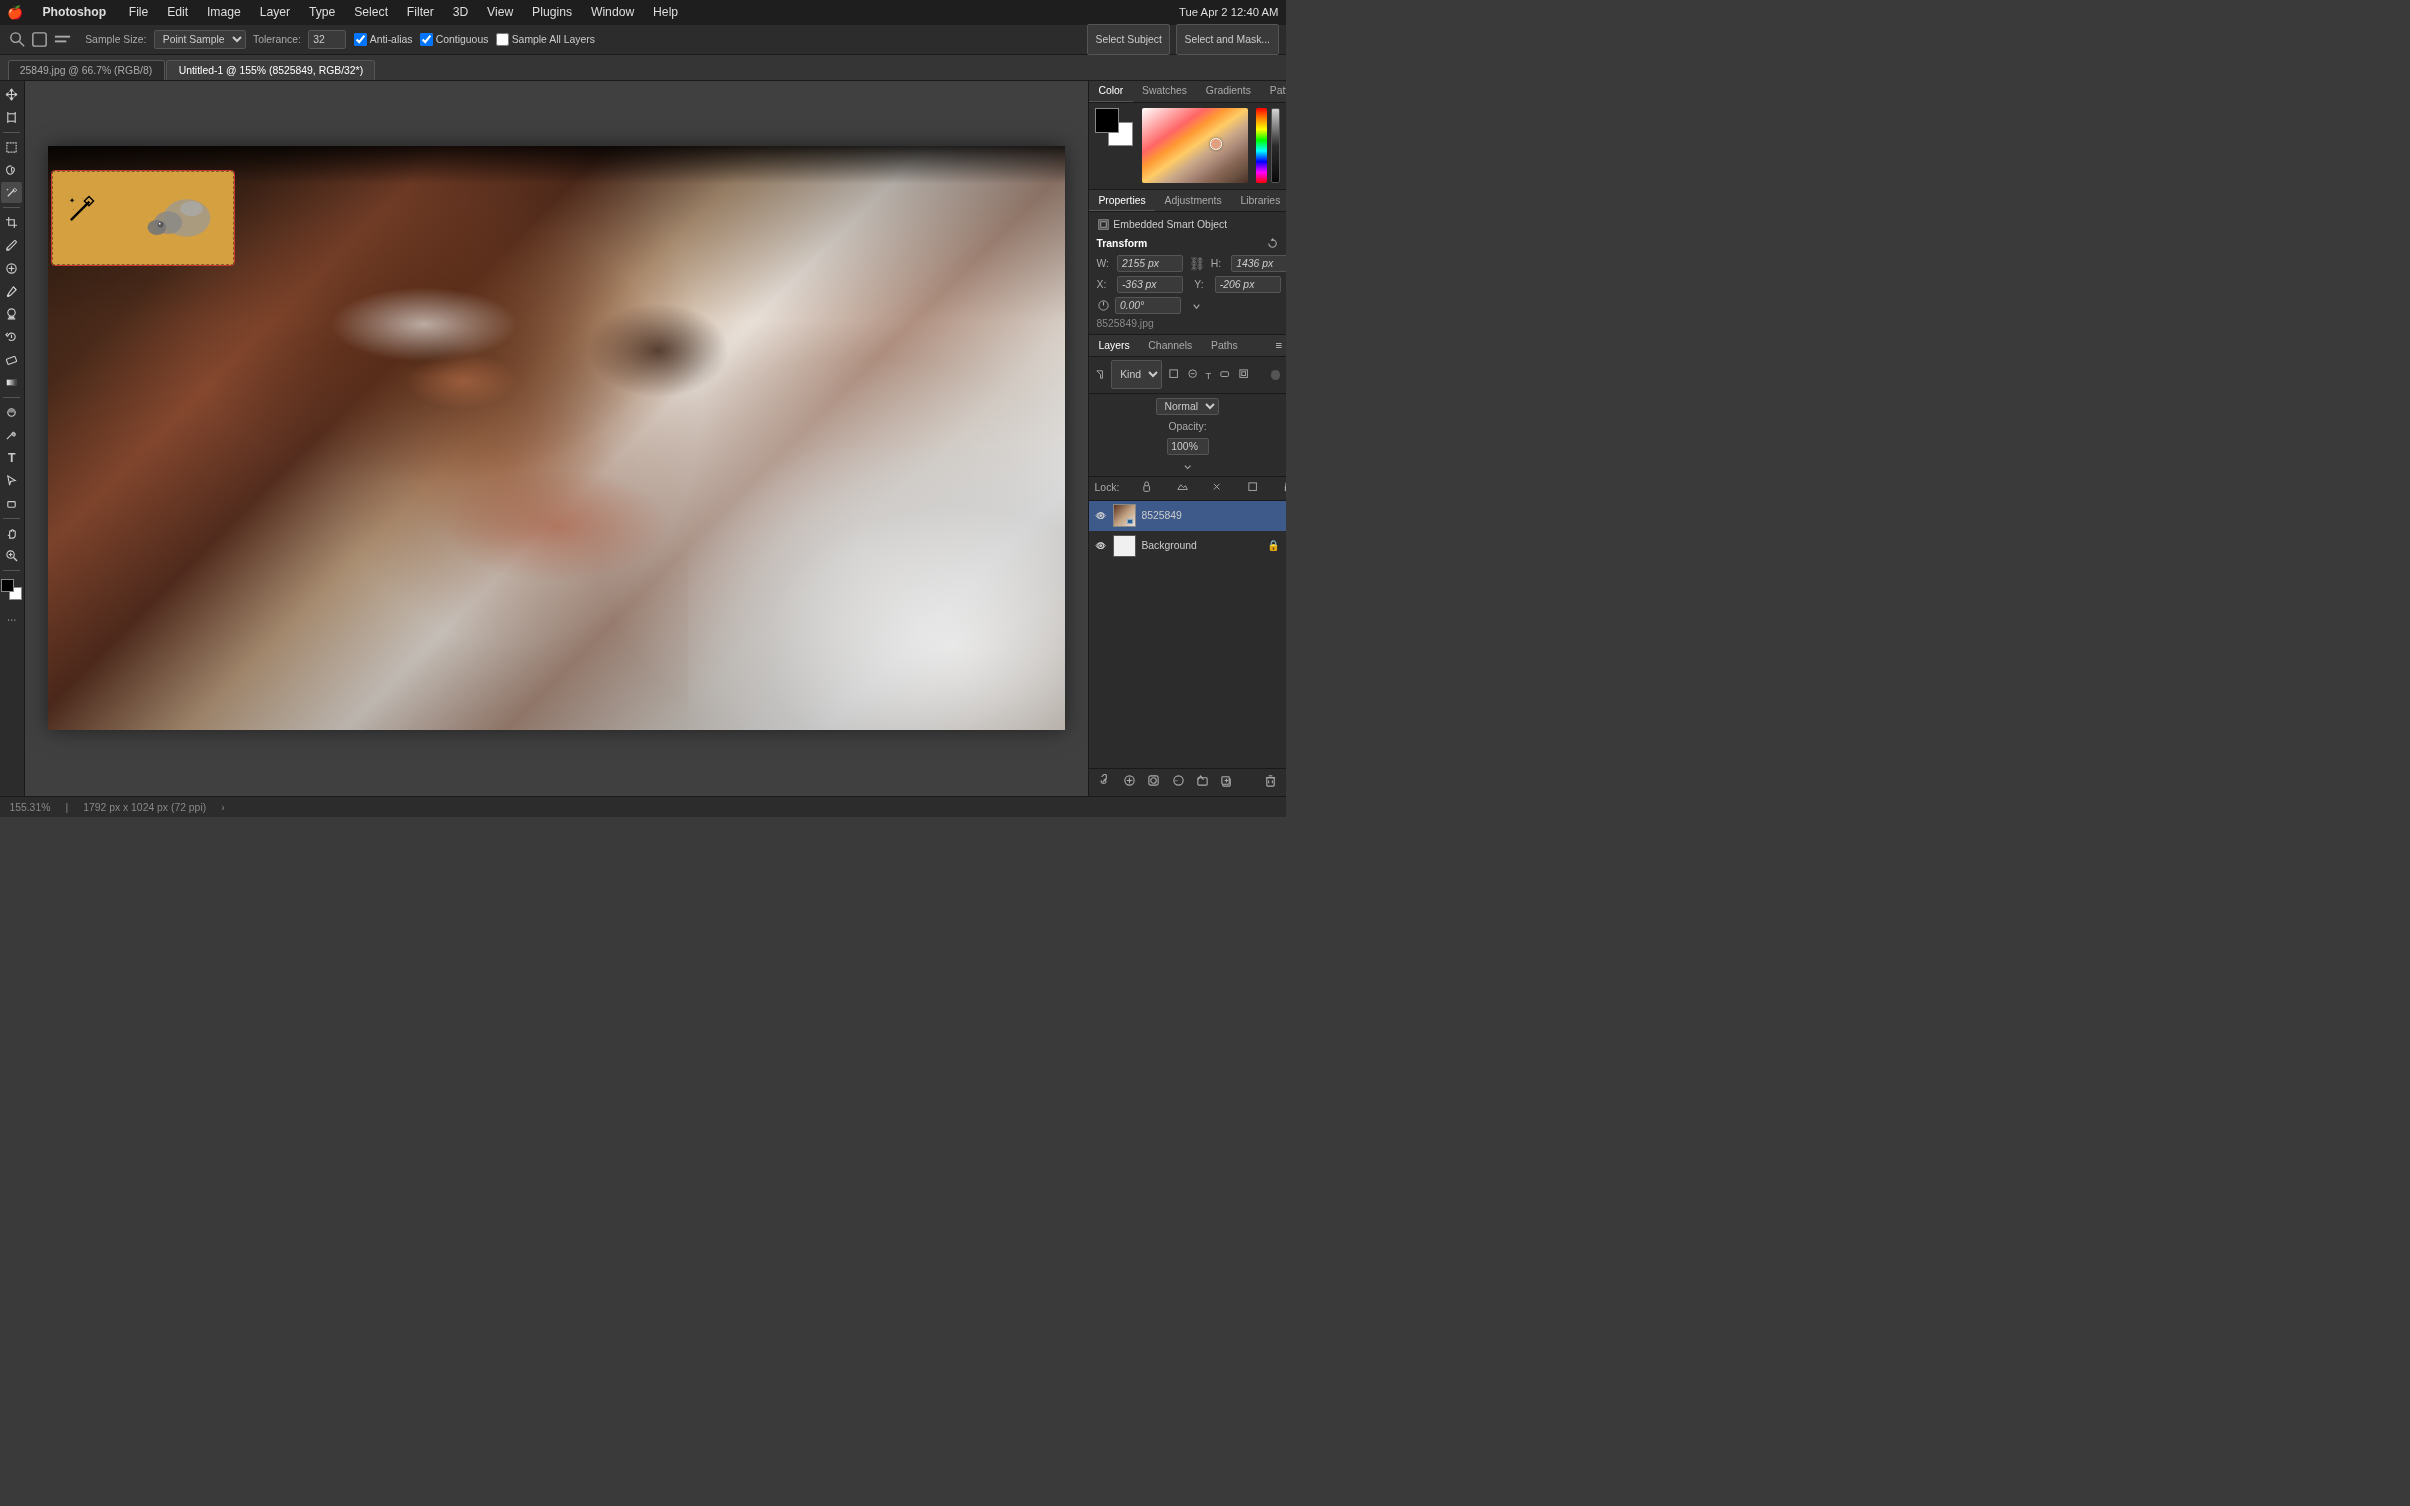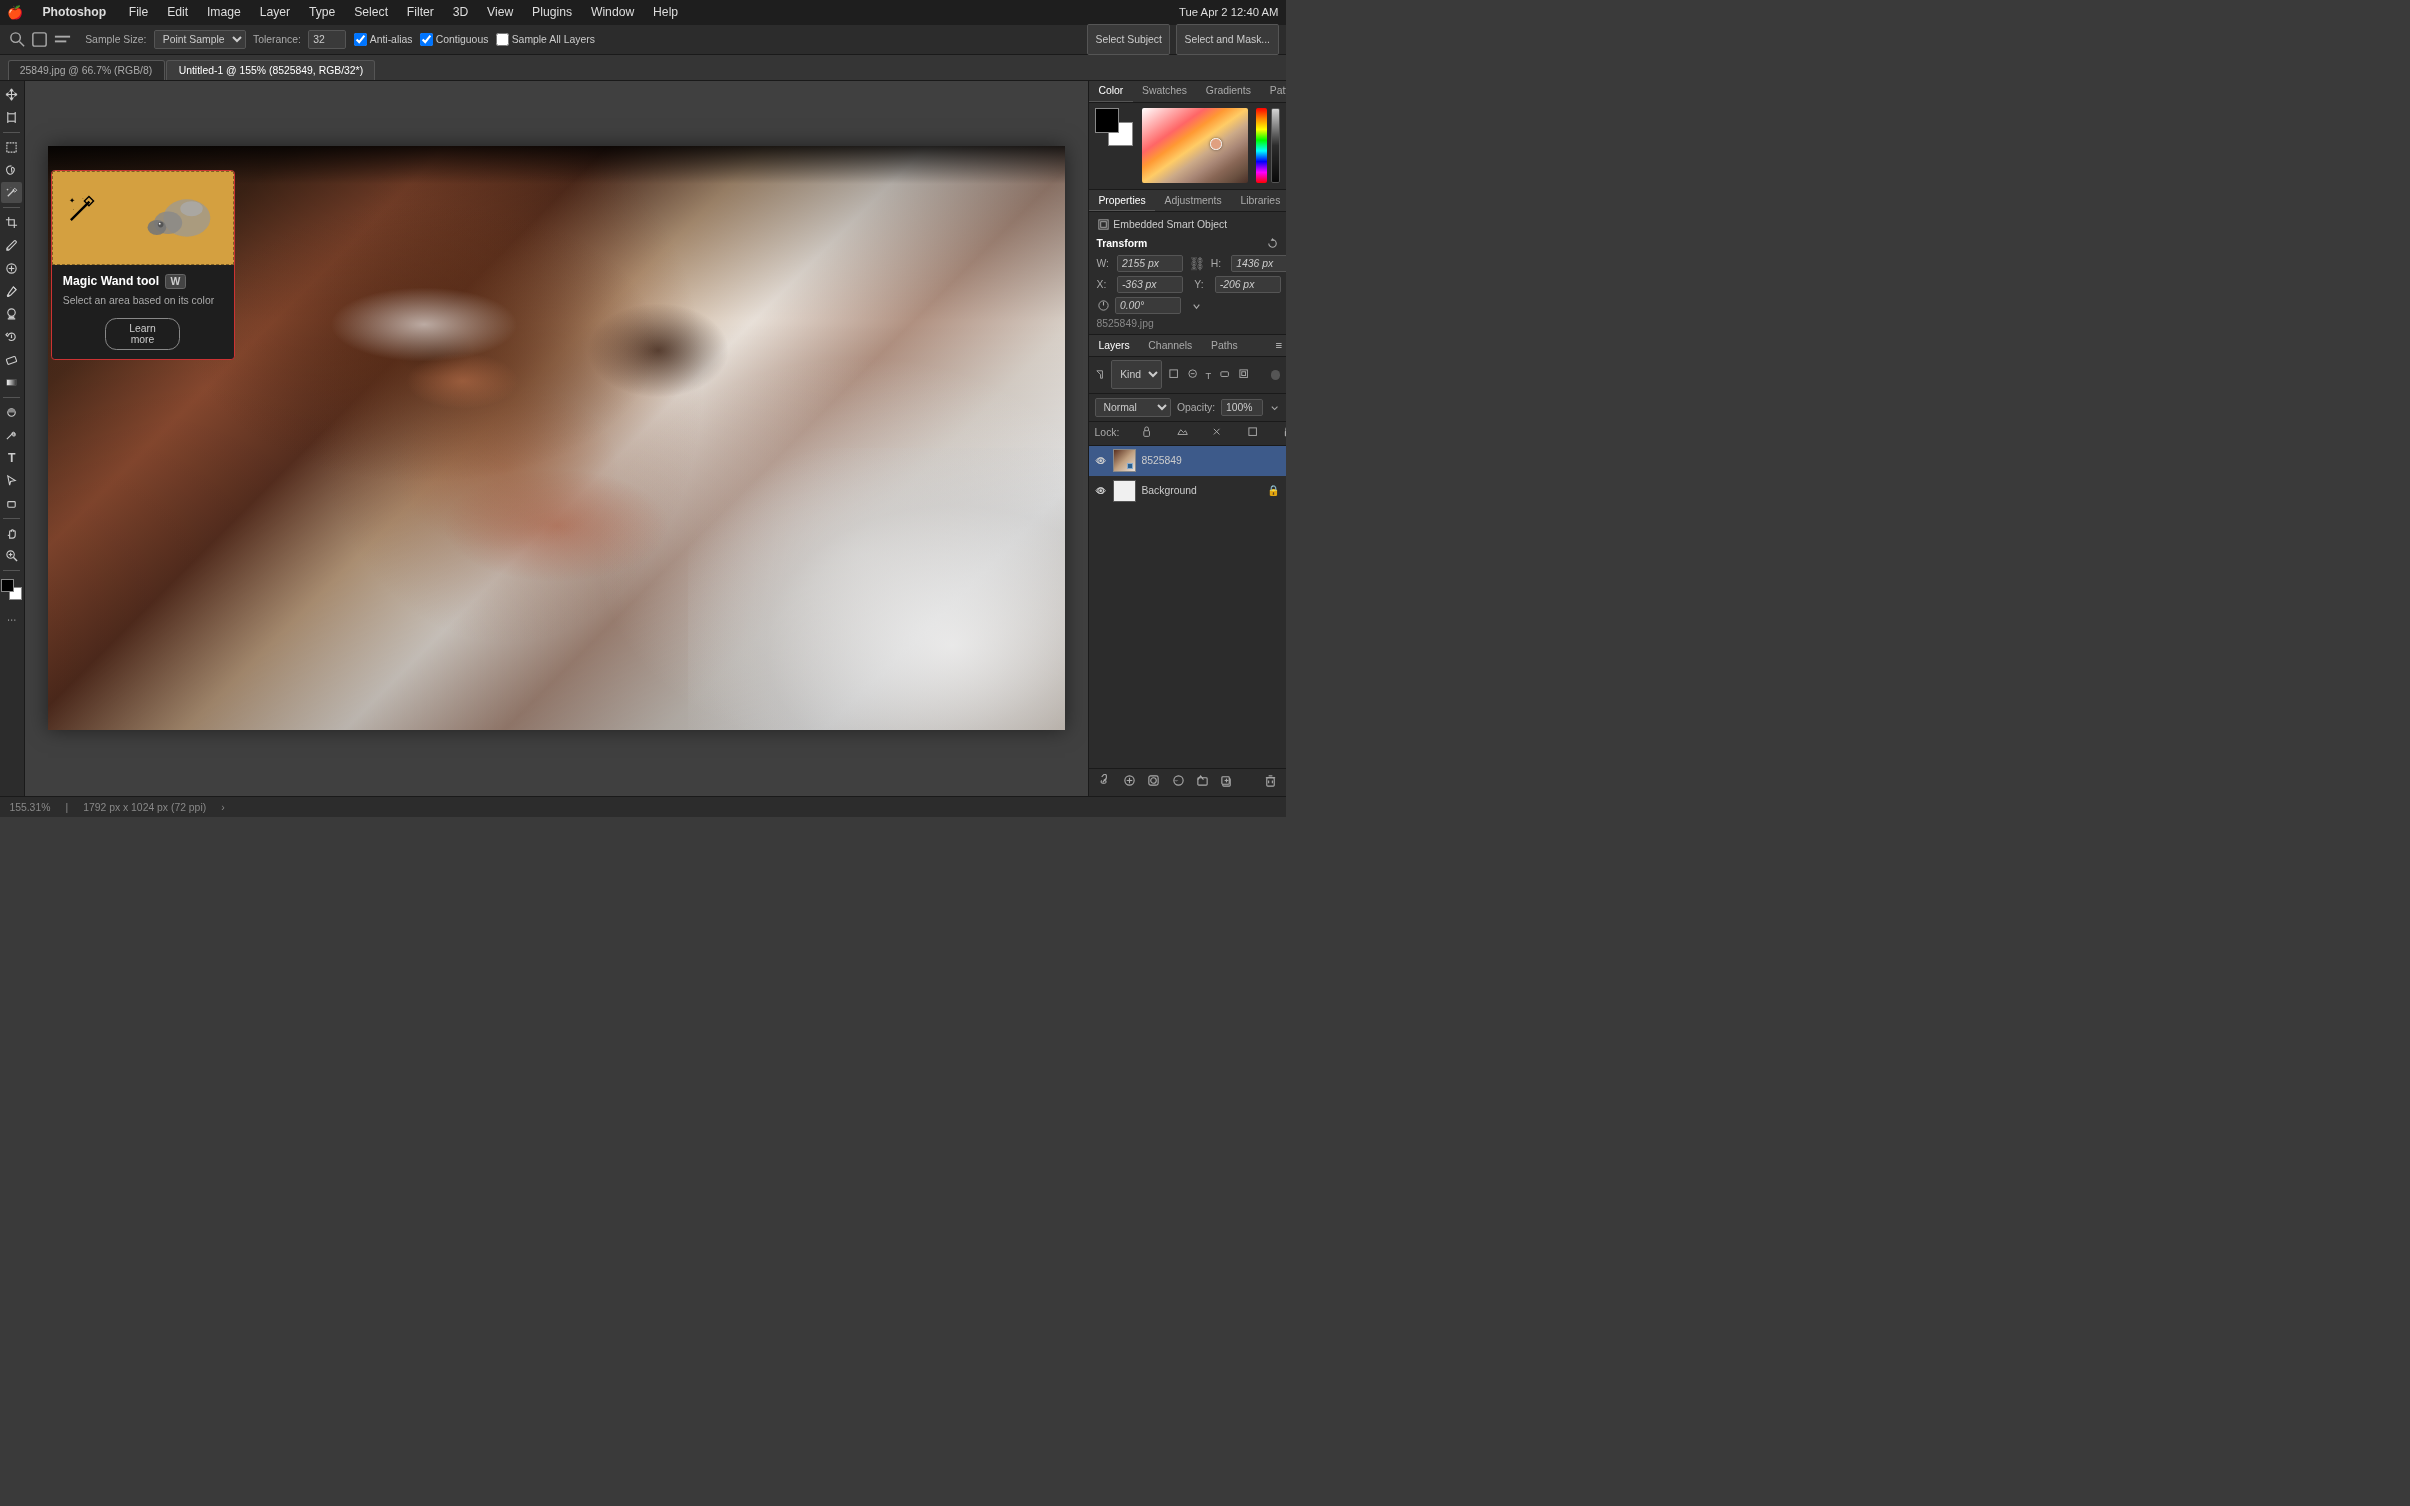--- a/index.html
+++ b/index.html
@@ -435,20 +435,21 @@
       cursor: pointer;
       padding: 1.9px;
       font-size: 11.3px;
     }
     .blend-mode-row {
       display: flex;
       align-items: center;
       gap: 6px;
       padding: 3.8px 5.6px;
       border-bottom: 0.9px solid #1a1a1a;
+      flex-direction: column;
     }
     .blend-select {
       background: #3a3a3a;
       border: 0.9px solid #555;
       color: #ccc;
       padding: 0.9px 3.8px;
       font-size: 10.4px;
       border-radius: 1.9px;
       height: 19px;
       flex: 1;
@@ -792,28 +793,20 @@
           <svg width="75" height="66" viewBox="0 0 80 70">
             <ellipse cx="50" cy="35" rx="25" ry="20" fill="#999" opacity="0.7"></ellipse>
             <ellipse cx="30" cy="40" rx="15" ry="12" fill="#888" opacity="0.8"></ellipse>
             <ellipse cx="18" cy="45" rx="10" ry="8" fill="#777" opacity="0.9"></ellipse>
             <ellipse cx="55" cy="25" rx="12" ry="8" fill="#aaa" opacity="0.8"></ellipse>
             <circle cx="22" cy="42" r="3" fill="#555"></circle>
             <circle cx="21" cy="41" r="1" fill="#fff"></circle>
           </svg>
         </div>
       </div>
-      <div class="tooltip-body">
-        <div class="tooltip-tool-name">
-          <span>Magic Wand tool</span>
-          <span class="tooltip-key-badge">W</span>
-        </div>
-        <div class="tooltip-description">Select an area based on its color</div>
-        <button class="tooltip-learn-more">Learn more</button>
-      </div>
     </div>
   </div>
 
   <div id="right-panel">
 
     <div class="panel-tabs">
       <div class="panel-tab active">Color</div>
       <div class="panel-tab">Swatches</div>
       <div class="panel-tab">Gradients</div>
       <div class="panel-tab">Patterns</div>

